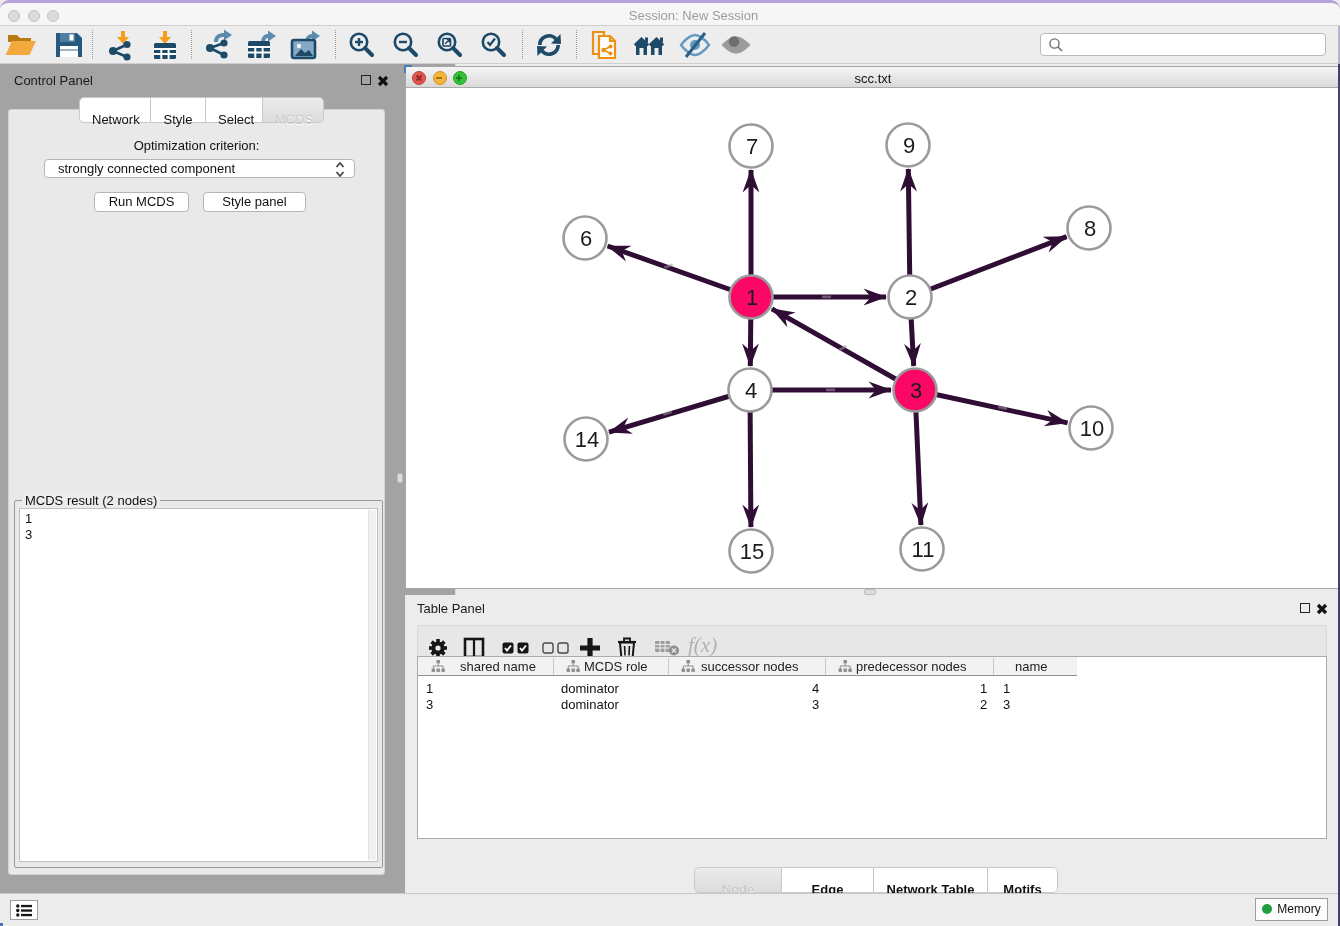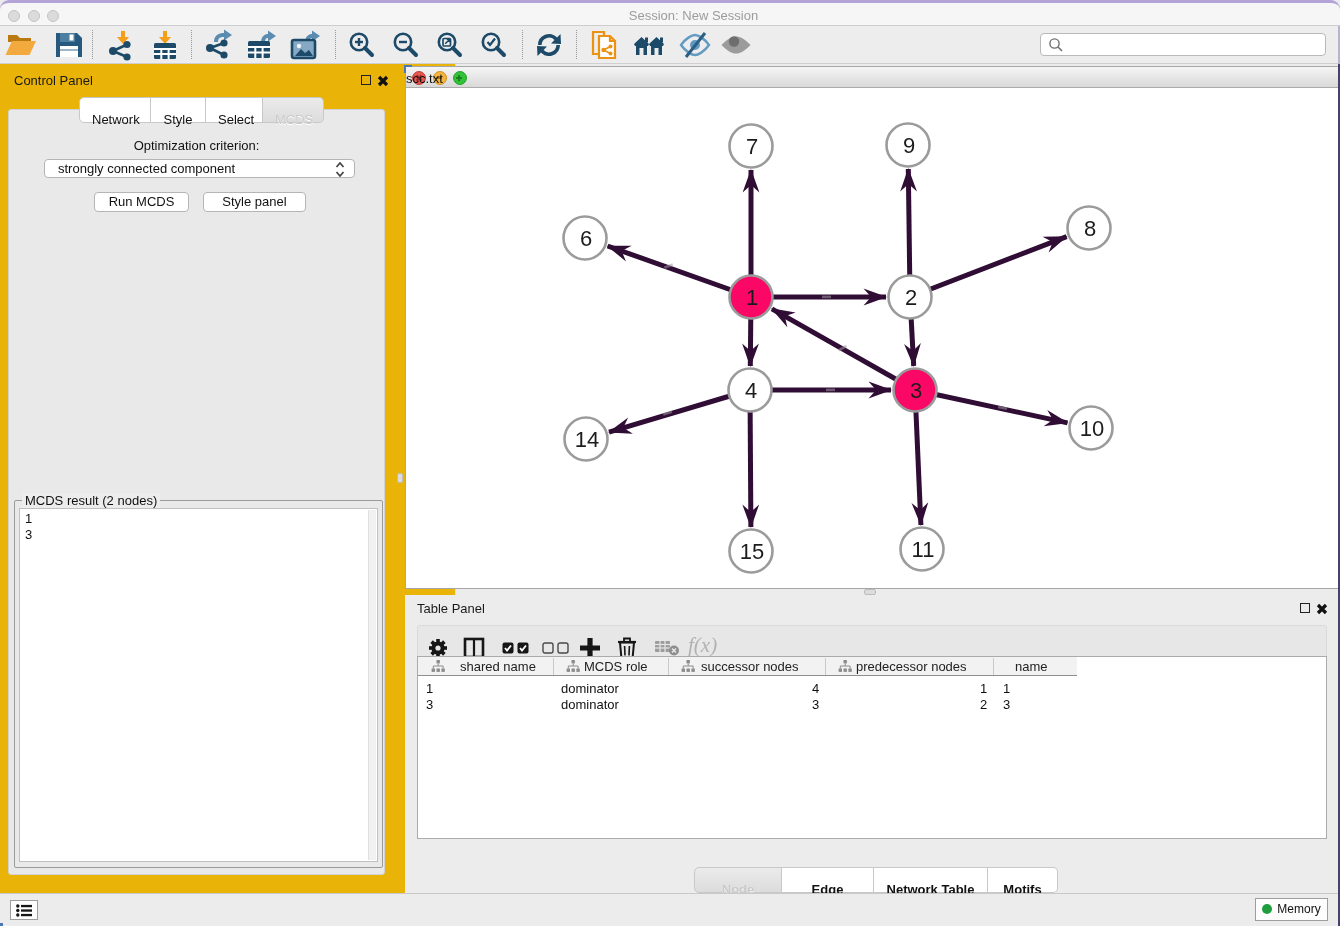--- a/index.html
+++ b/index.html
@@ -10,21 +10,21 @@
 #winborder { left:0; top:0; width:1340px; height:926px; border-top:3px solid #b4a3d8; border-radius:9px 9px 0 0; z-index:50; pointer-events:none; }
 #titlebar { left:0; top:3px; width:1340px; height:23px; background:#f6f6f6; border-bottom:1px solid #cdcdcd; border-radius:8px 8px 0 0; }
 .tl { position:absolute; top:7px; width:12px; height:12px; border-radius:50%; background:#dbdbdb; border:1px solid #c4c4c4; }
 #title-text { left:0; top:5px; width:1340px; text-align:center; font-size:13px; color:#9c9c9c;padding-left:47px; }
 
 #toolbar { left:0; top:26px; width:1340px; height:38px; background:#ededed; border-bottom:1px solid #cfcfcf; }
 .tsep { position:absolute; top:4px; height:29px; width:0; border-left:1px dotted #999; }
 .ticon { position:absolute; top:3px; }
 #searchbox { left:1040px; top:7px; width:286px; height:23px; background:#fff; border:1px solid #b9b9b9; border-radius:4px; }
 
-#leftdock { left:0; top:64px; width:456px; height:829px; background:#eab308; border-right:1px solid #dedede;text-decoration:underline; }
+#leftdock { left:0; top:64px; width:456px; height:829px; background:#a3a3a3; border-right:1px solid #dedede;text-decoration:underline; }
 #cp-title { left:14px; top:9px; font-size:13px; color:#1a1a1a; }
 .panehdr-float { position:absolute; width:10px; height:10px; border:1.6px solid #222; background:transparent; }
 .panehdr-xsvg { position:absolute; }
 #cp-tabpanel { left:8px; top:45px; width:377px; height:766px; background:#e9e9e9; border:1px solid #d2d2d2; border-radius:3px; }
 .tabrow { position:absolute; display:flex; height:21px; }
 .tabseg { font-size:13px; color:#111; background:#fff; border:1px solid #c8c8c8; border-left:none; padding:12px; text-align:center; line-height:20px; }
 .tabseg.first { border-left:1px solid #c8c8c8; border-radius:5px 0 0 5px; }
 .tabseg.last { border-radius:0 5px 5px 0; }
 .tabseg.sel { background:linear-gradient(#ebebeb,#dcdcdc); color:#c9c9c9; text-shadow:0 1px 0 #fff; }
 #opt-label { left:0; top:74px; width:393px; text-align:center; font-size:13px; color:#111; }
@@ -33,21 +33,21 @@
 #groupbox { left:14px; top:436px; width:369px; height:368px; border:1px solid #9a9a9a; border-radius:2px; }
 #groupbox-legend { left:22px; top:429px; background:#ececec; padding:0 3px; font-size:13px; color:#111; }
 #mcds-text { left:19px; top:444px; width:359px; height:354px; background:#fff; border:1px solid #c0c0c0; font-size:13px; color:#111; line-height:16px; padding:2px 0 0 5px; }
 #mcds-scroll { left:368px; top:446px; width:8px; height:350px; background:#f1f1f1; border-left:1px solid #e0e0e0; }
 
 #vsplit-handle { left:397px; top:473px; width:6px; height:10px; background:#dcdcdc; border:1px solid #bdbdbd; border-radius:2px; }
 #hsplit-handle { left:864px; top:589px; width:12px; height:6px; background:#dcdcdc; border:1px solid #bdbdbd; border-radius:2px; }
 
 #netframe { left:405px; top:66px; width:935px; height:523px; border:1px solid #a6a6a6; border-right:none; background:#fff; }
 #net-titlebar { left:0; top:0; width:934px; height:21px; background:linear-gradient(#f5f5f5,#d9d9d9); border-bottom:1px solid #ababab; }
-#net-title { left:0; top:4px; width:934px; font-size:13px; color:#111; }
+#net-title { left:0; top:4px; width:934px; text-align:center; font-size:13px; color:#111; }
 .tl2 { position:absolute; top:3.5px; width:14px; height:14px; border-radius:50%; }
 #focus-corner { left:404px; top:65px; width:8px; height:8px; border-left:2px solid #4a7ab5; border-top:2px solid #4a7ab5; z-index:20; }
 
 #tablepanel { left:405px; top:595px; width:935px; height:298px; background:#ececec; }
 #tp-title { left:12px; top:6px; font-size:13px; color:#1a1a1a; }
 #tp-toolbar { left:12px; top:30px; width:910px; height:44px; background:#e7e7e7; border:1px solid #dadada; border-radius:3px; }
 #tp-table { left:12px; top:61px; width:910px; height:183px; background:#fff; border:1px solid #ababab; }
 #tp-header { left:0; top:0; width:659px; height:19px; background:#f2f2f2; border-bottom:1px solid #8f8f8f; }
 .colsep { position:absolute; top:1px; height:17px; width:0; border-left:1px solid #c9c9c9; }
 .hicon { position:absolute; top:3px; }

